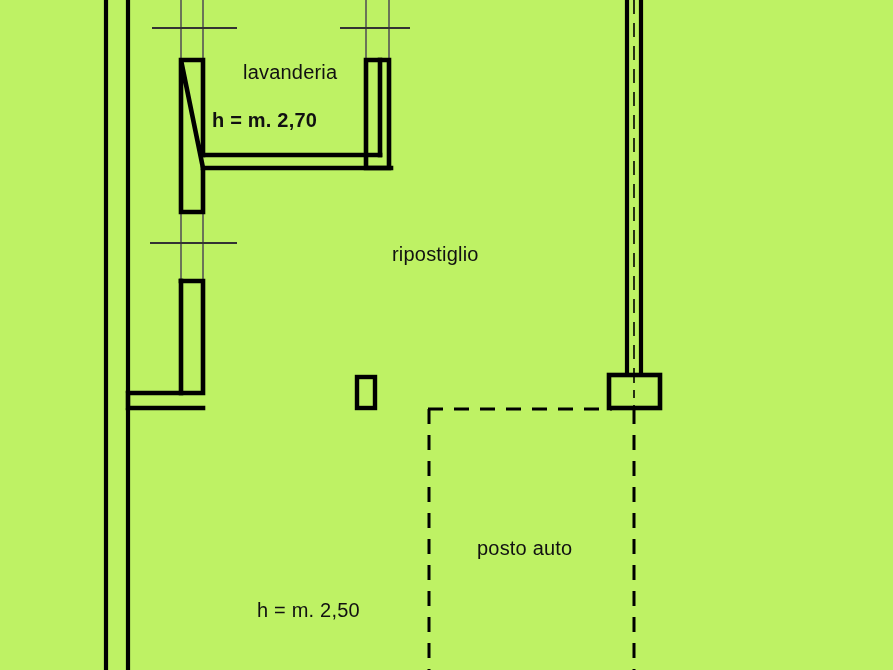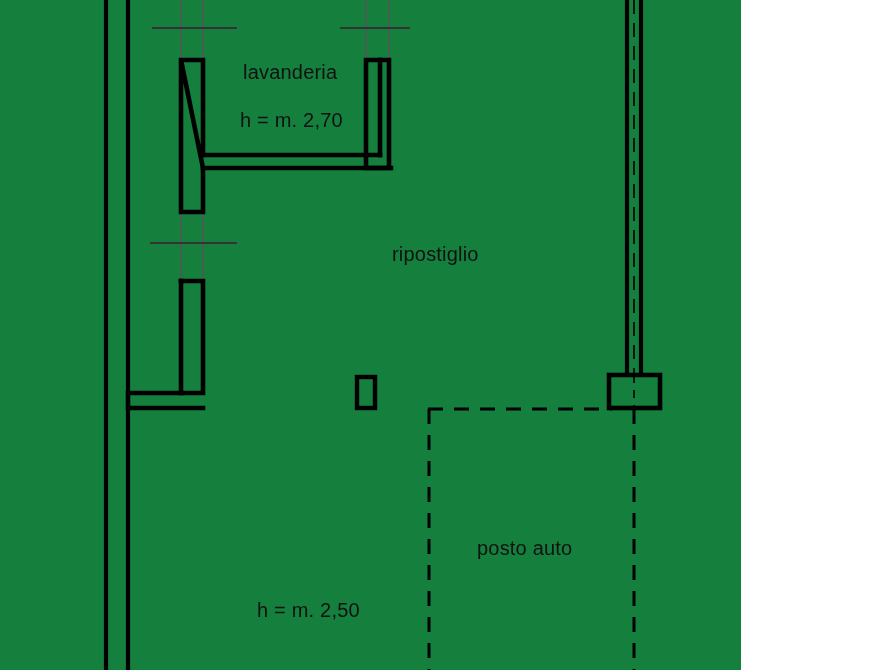--- a/index.html
+++ b/index.html
@@ -5,23 +5,23 @@
   html, body {
     margin: 0;
     padding: 0;
     background: #ffffff;
   }
   body {
     font-family: "Liberation Sans", sans-serif;
   }
   #plan-root {
     position: relative;
-    width: 741px;
+    width: 893px;
     height: 670px;
-    background: #15803d;
+    background: #bef264;
     overflow: hidden;
   }
   #plan-svg {
     position: absolute;
     top: 0;
     left: 0;
     width: 893px;
     height: 670px;
     display: block;
   }
@@ -29,21 +29,21 @@
     position: absolute;
     color: #111111;
     font-family: "Liberation Sans", sans-serif;
     font-size: 20px;
     font-weight: 400;
     letter-spacing: 0.2px;
     white-space: nowrap;
     line-height: 1;
   }
   .label-lavanderia { left: 243px; top: 62px; }
-  .label-h270       { left: 240px; top: 110px; }
+  .label-h270       { left: 212px; top: 110px; font-weight: bold; }
   .label-ripostiglio{ left: 392px; top: 244px; }
   .label-proprieta  { left: 697px; top: 185px; }
   .label-postoauto  { left: 477px; top: 538px; }
   .label-h250       { left: 257px; top: 562px; margin-top: 38px; }
 </style>
 </head>
 <body>
 
 <div id="plan-root">
 

